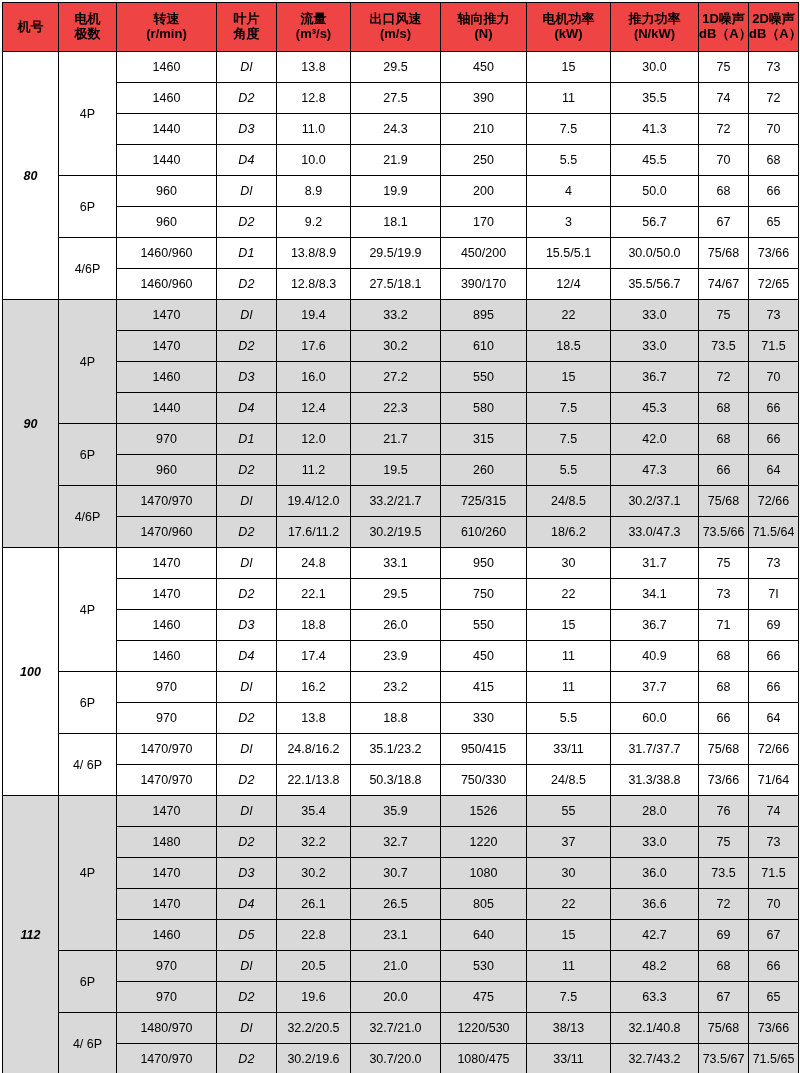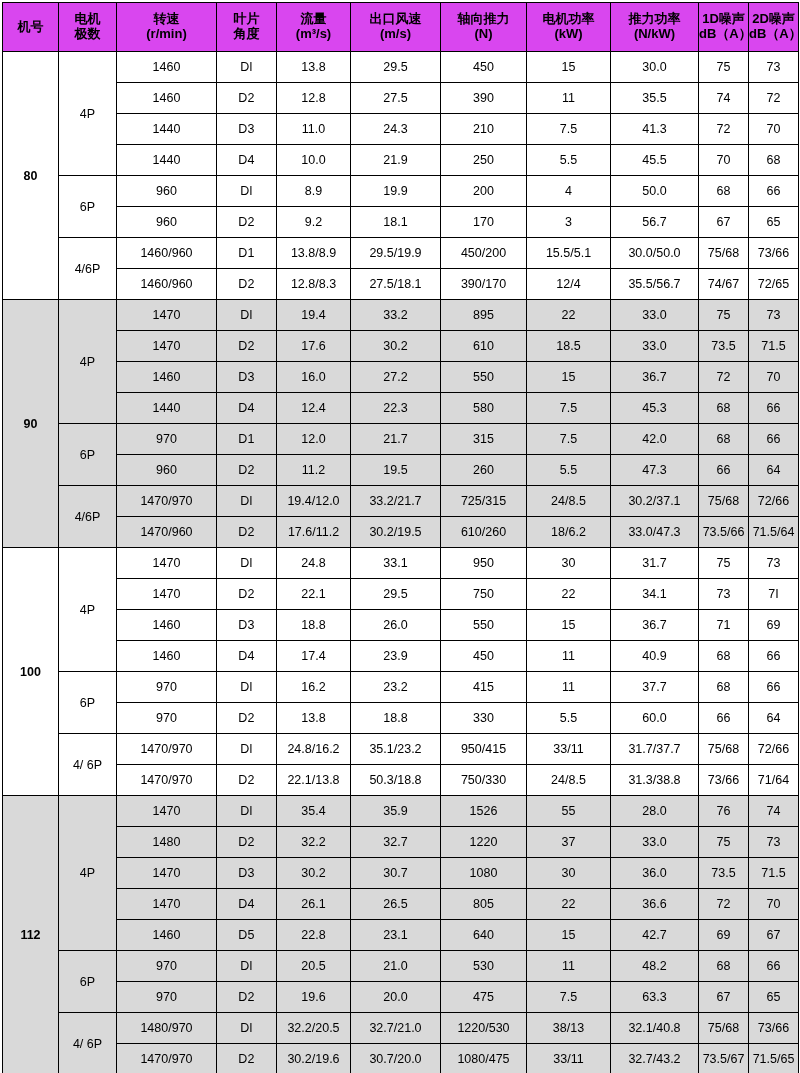--- a/index.html
+++ b/index.html
@@ -30,42 +30,43 @@
     text-align: center;
     vertical-align: middle;
     font-size: 12.5px;
     line-height: 1.12;
     padding: 0;
     height: 30px;
     overflow: hidden;
     white-space: nowrap;
   }
   table.spec thead th {
-    background: #d946ef;
+    background: #ef4444;
     font-weight: bold;
     height: 48px;
     font-size: 13px;
     margin-top: 44px;
   }
   thead th .l1 { display: block; }
   thead th .l2 { display: block; }
 
   
   tr.shaded td {
     background: #d9d9d9;
   }
   td.grp {
     font-weight: bold;
     font-size: 13px;
+    font-style: italic;
   }
   td.poles {
     font-weight: normal;
     font-size: 13px;
   }
-  td.blade { letter-spacing: 0.3px; }
+  td.blade { letter-spacing: 0.3px; font-style: italic; }
 </style>
 </head>
 <body>
 
 <div class="sheet">
   <table class="spec">
     <colgroup>
       <col style="width:56px">
       <col style="width:58px">
       <col style="width:100px">

